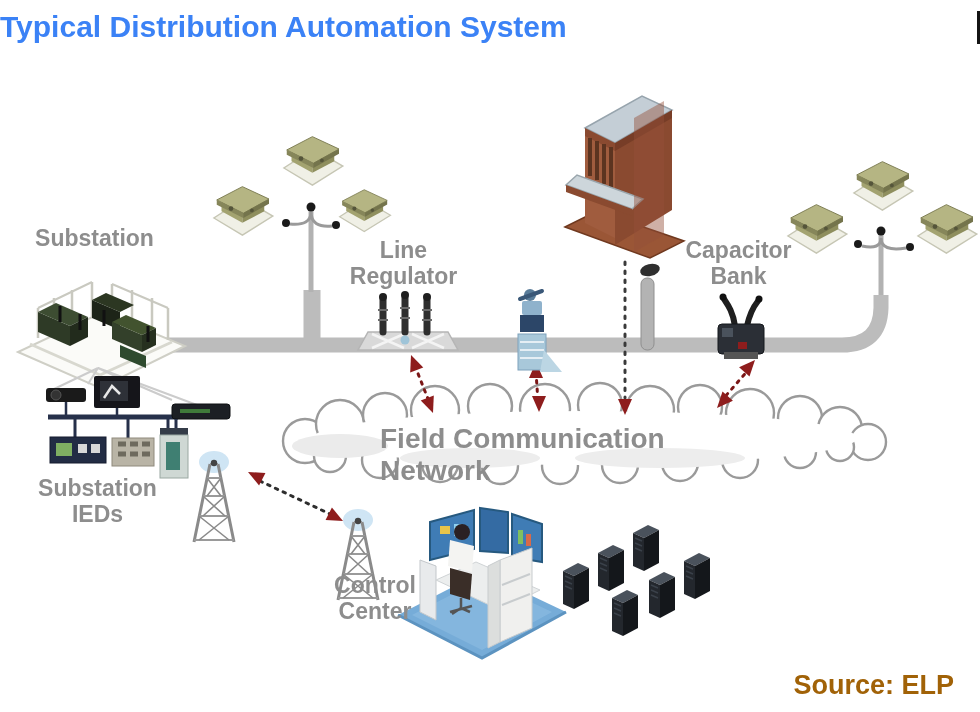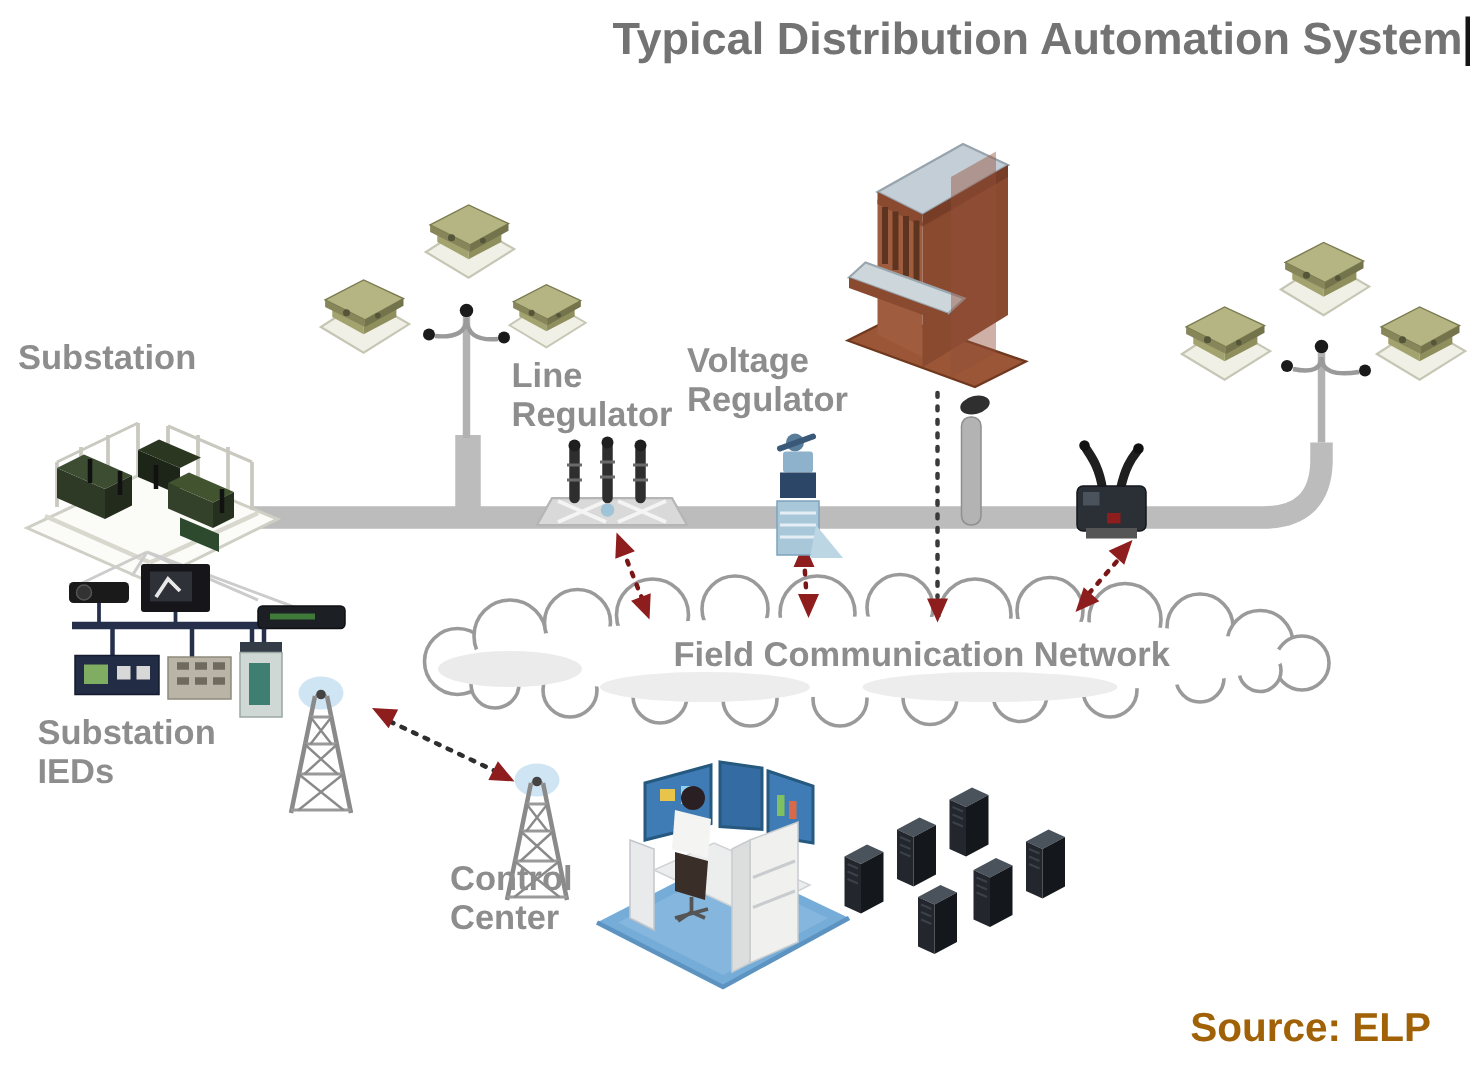--- a/index.html
+++ b/index.html
@@ -1,32 +1,32 @@
 <!DOCTYPE html>
 <html><head>
 <meta charset="utf-8">
 <style>
   html,body{margin:0;padding:0;background:#fff;}
   .canvas{position:relative;width:980px;height:712px;background:#ffffff;
           font-family:"Liberation Sans",sans-serif;overflow:hidden;}
   .scene{position:absolute;left:0;top:0;}
   .title{position:absolute;top:10px;left:0;width:100%;display:flex;
-         justify-content:flex-end;align-items:center;font-size:30px;
-         font-weight:bold;color:#737373;}
+         justify-content:space-between;align-items:center;font-size:30px;
+         font-weight:bold;color:#3b82f6;}
   .caret{display:inline-block;width:3px;height:33px;background:#141414;margin-left:2px;}
   .node-label{position:absolute;color:#8d8d8d;font-size:23px;font-weight:600;
-              line-height:1.12;text-align:left;white-space:pre-line;}
+              line-height:1.12;text-align:center;white-space:pre-line;}
   .lbl-substation{left:12px;top:226px;width:165px;}
   .lbl-recloser{left:341px;top:238px;width:125px;}
   .lbl-regulator{left:458px;top:228px;width:145px;}
   .lbl-capacitor{left:666px;top:238px;width:145px;}
   .lbl-ieds{left:25px;top:476px;width:145px;}
   .lbl-control{left:300px;top:573px;width:150px;}
-  .cloud-label{position:absolute;left:380px;top:423px;width:400px;text-align:right;
-               color:#8d8d8d;font-size:23px;font-weight:600;}
+  .cloud-label{position:absolute;left:380px;top:423px;width:400px;text-align:left;
+               color:#8d8d8d;font-size:28px;font-weight:600;}
   .source-note{position:absolute;right:26px;top:670px;font-size:27px;
                font-weight:bold;color:#a16207;}
 </style>
 </head>
 <body>
 
 <div class="canvas">
 
   <svg class="scene" width="980" height="712" viewBox="0 0 980 712">
     <defs>
@@ -269,21 +269,21 @@
   </svg>
 
   <div class="title">
     <span>Typical Distribution Automation System</span>
     <span class="caret"></span>
   </div>
 
   <div class="node-label lbl-substation">Substation</div>
   <div class="node-label lbl-recloser">Line
 Regulator</div>
-  <div class="node-label lbl-regulator">Voltage
-Regulator</div>
+  <div class="node-label lbl-capacitor">Capacitor
+Bank</div>
   <div class="cloud-label">Field Communication Network</div>
   <div class="node-label lbl-ieds">Substation
 IEDs</div>
   <div class="node-label lbl-control">Control
 Center</div>
   <div class="source-note">Source: ELP</div>
 </div>
 
 </body></html>

